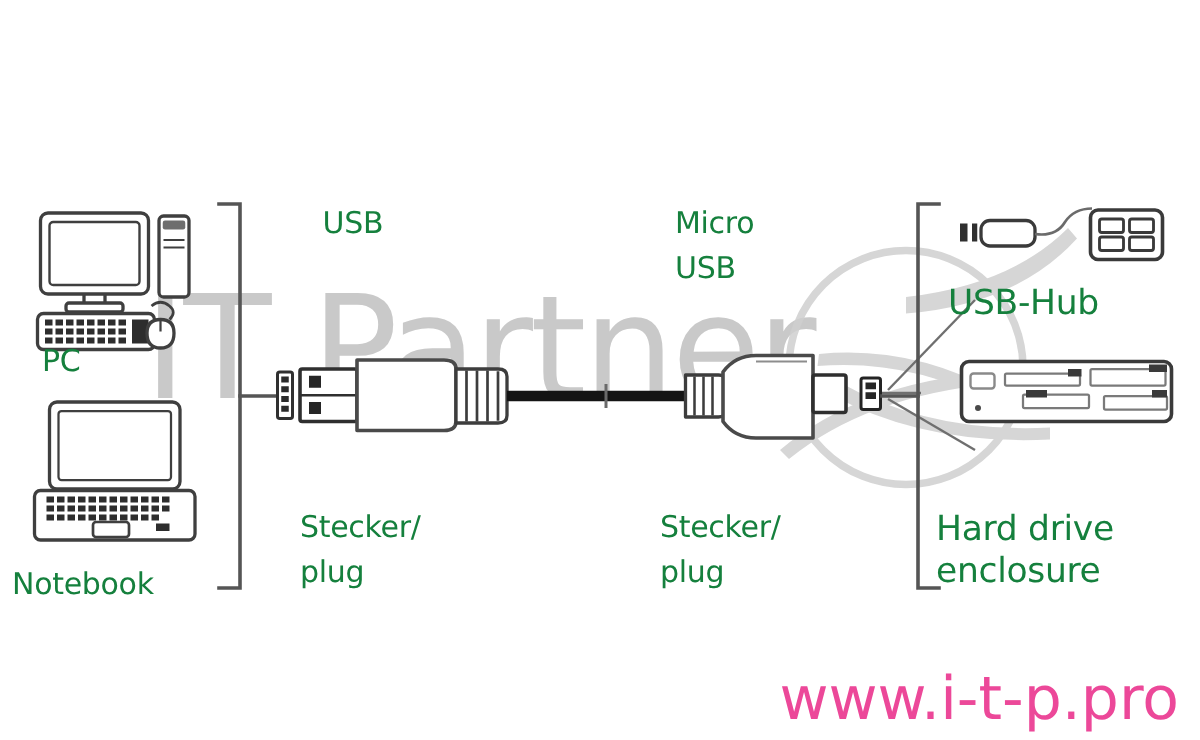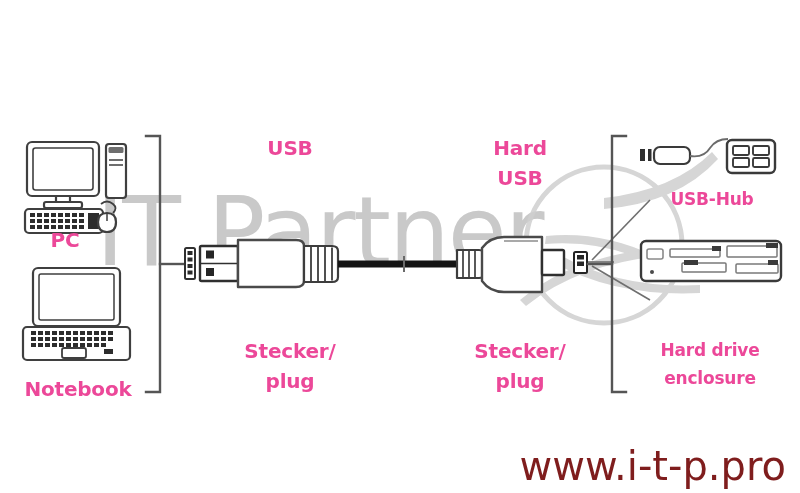--- a/index.html
+++ b/index.html
@@ -2,29 +2,29 @@
 <html><head>
 <meta charset="utf-8">
 <style>
   html,body{margin:0;padding:0;background:#ffffff;}
   body{
     width:800px;height:493px;position:relative;overflow:hidden;
     font-family:"DejaVu Sans","Liberation Sans",sans-serif;
     color:#1a1a1a;
   }
   #stage{position:absolute;inset:0;width:800px;height:493px;}
-  .lbl{position:absolute;font-weight:700;line-height:1.12;text-align:center;color:#ec4899;
+  .lbl{position:absolute;font-weight:400;line-height:1.12;color:#15803d;
        letter-spacing:-0.2px;white-space:pre;}
   .lbl.s20{font-size:20px;}
-  .lbl.s19{font-size:17px;}
+  .lbl.s19{font-size:23px;}
   svg{position:absolute;left:0;top:0;}
   .wm{position:absolute;color:#c9c9c9;font-weight:400;pointer-events:none;}
   #wm-main{font-size:96px;left:96px;top:176px;letter-spacing:-2px;
            font-family:"DejaVu Sans","Liberation Sans",sans-serif;}
-  #wm-url{font-size:40px;right:14px;bottom:4px;color:#7f1d1d;letter-spacing:0px;
+  #wm-url{font-size:40px;right:14px;bottom:4px;color:#ec4899;letter-spacing:0px;
           font-family:"DejaVu Sans","Liberation Sans",sans-serif;}
 </style>
 </head>
 <body>
 
 <div id="stage">
 
   <div class="wm" id="wm-main">IT Partner</div>
 
   <svg width="800" height="493" viewBox="0 0 800 493">
@@ -229,21 +229,21 @@
         <rect x="768" y="260" width="10" height="5"></rect>
       </g>
     </g>
   </svg>
 
   <div class="lbl s20" style="left:8px;top:378px;width:140px;">Notebook</div>
   <div class="lbl s20" style="left:28px;top:229px;width:74px;">PC</div>
 
   <div class="lbl s20" style="left:215px;top:137px;width:150px;">USB</div>
 
-  <div class="lbl s20" style="left:450px;top:137px;width:140px;">Hard</div>
+  <div class="lbl s20" style="left:450px;top:137px;width:140px;">Micro</div>
   <div class="lbl s20" style="left:450px;top:167px;width:140px;">USB</div>
 
   <div class="lbl s20" style="left:200px;top:340px;width:180px;">Stecker/</div>
   <div class="lbl s20" style="left:200px;top:370px;width:180px;">plug</div>
 
   <div class="lbl s20" style="left:440px;top:340px;width:160px;">Stecker/</div>
   <div class="lbl s20" style="left:440px;top:370px;width:160px;">plug</div>
 
   <div class="lbl s19" style="left:632px;top:190px;width:160px;">USB-Hub</div>
   <div class="lbl s19" style="left:624px;top:341px;width:172px;">Hard drive</div>

